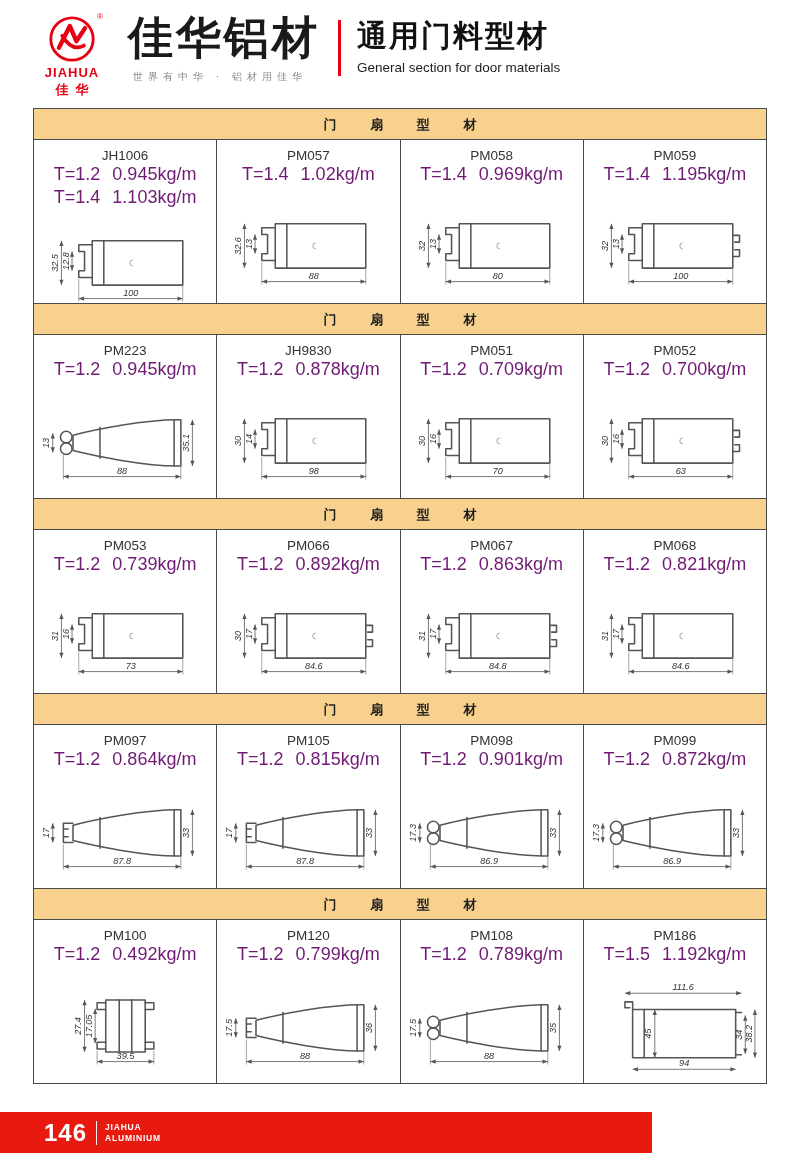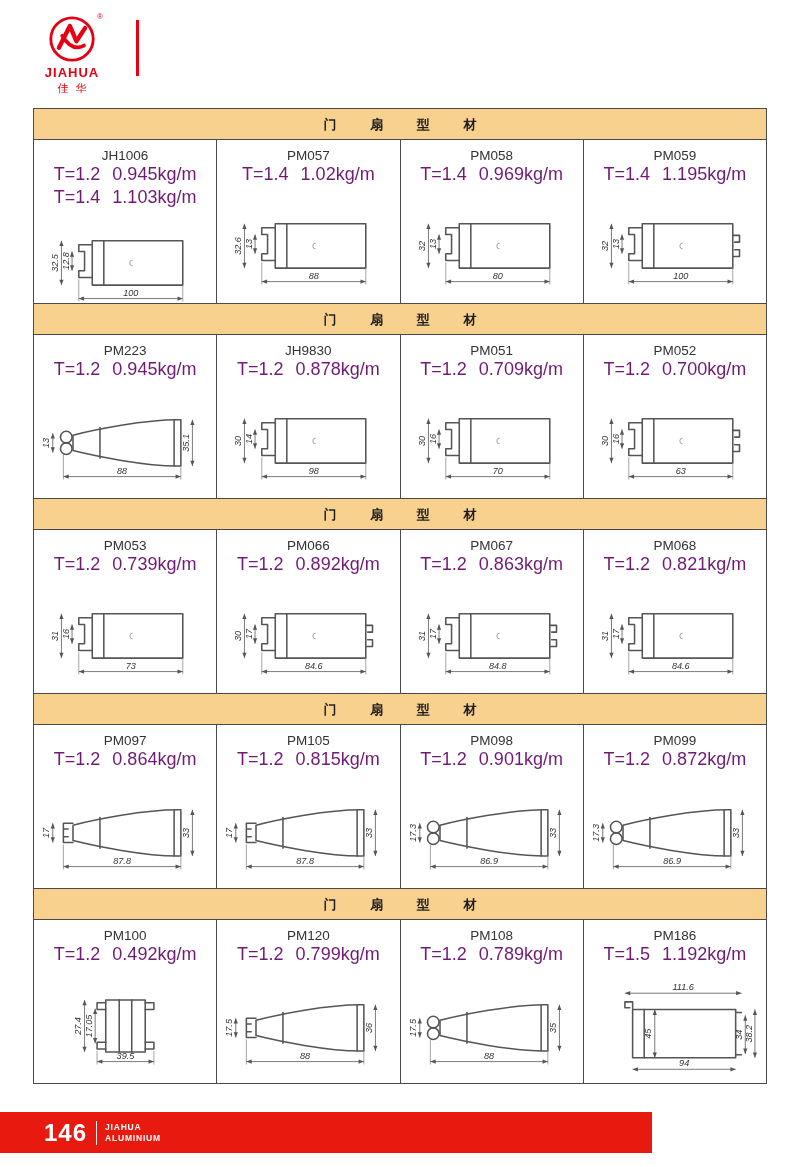--- a/index.html
+++ b/index.html
@@ -5,21 +5,21 @@
   html,body{margin:0;padding:0;background:#fff;}
   .page{position:relative;width:800px;height:1167px;background:#fff;overflow:hidden;
         font-family:"Liberation Sans",sans-serif;color:#333;}
 
   
   .header{display:flex;align-items:flex-start;padding:14px 30px 0 26px;height:90px;box-sizing:border-box;}
   .logo-block{display:flex;flex-direction:column;align-items:center;width:92px;flex:0 0 auto;}
   .logo-mark{position:relative;width:50px;height:50px;}
   .logo-mark .reg{position:absolute;top:-2px;right:-6px;font-size:8px;color:#e60012;}
   .logo-en{color:#e60012;font-weight:bold;font-size:13px;letter-spacing:1px;margin-top:1px;}
-  .logo-cn{color:#e60012;font-size:11px;font-weight:normal;letter-spacing:7px;margin-top:1px;text-indent:7px;}
+  .logo-cn{color:#e60012;font-size:13px;font-weight:bold;letter-spacing:7px;margin-top:1px;text-indent:7px;}
   .brand-block{margin-left:10px;flex:0 0 auto;}
   .brand{font-size:45px;font-weight:bold;color:#1a1a1a;letter-spacing:3px;line-height:1.05;font-family:"DejaVu Sans",sans-serif;}
   .slogan{font-size:10px;color:#8a8a8a;letter-spacing:5px;margin-top:9px;padding-left:5px;}
   .vdiv{width:3px;height:56px;background:#e60012;margin:6px 16px 0 18px;flex:0 0 auto;}
   .title-block{margin-top:2px;}
   .title-cn{font-size:30px;font-weight:bold;color:#111;letter-spacing:2px;font-family:"DejaVu Sans",sans-serif;}
   .title-en{font-size:13.5px;color:#222;margin-top:3px;}
 
   
   .table{position:absolute;left:33px;top:108px;width:734px;border:1.5px solid #4a4a4a;box-sizing:border-box;background:#fff;}
@@ -60,21 +60,29 @@
         <svg viewBox="0 0 46 46" width="50" height="50" aria-hidden="true">
           <circle cx="23" cy="23" r="19.5" fill="none" stroke="#e60012" stroke-width="2.6"></circle>
           <path d="M11,31 L21,11 L27,25 L35,13" stroke="#e60012" stroke-width="4" fill="none" stroke-linecap="round" stroke-linejoin="round"></path>
           <path d="M14,20 Q23,35 34,29" stroke="#e60012" stroke-width="3.4" fill="none" stroke-linecap="round"></path>
         </svg>
         <span class="reg">®</span>
       </div>
       <div class="logo-en">JIAHUA</div>
       <div class="logo-cn">佳华</div>
     </div>
+    <div class="brand-block">
+      <div class="brand">佳华铝材</div>
+      <div class="slogan">世界有中华 · 铝材用佳华</div>
+    </div>
     <div class="vdiv"></div>
+    <div class="title-block">
+      <div class="title-cn">通用门料型材</div>
+      <div class="title-en">General section for door materials</div>
+    </div>
   </div>
 
   <div class="table" id="sections">
       <div class="sec-title">门 扇 型 材</div>
       <div class="sec-body">
         <div class="cell">
           <div class="code">JH1006</div>
           <div class="spec-line">
             <span>T=1.2</span>
             <span>0.945kg/m</span>

